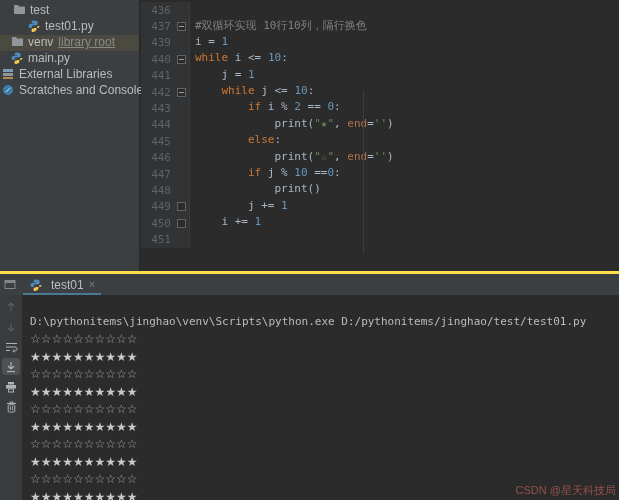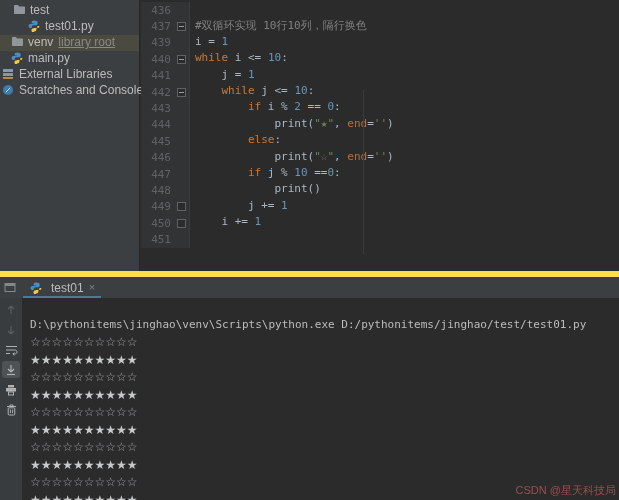--- a/index.html
+++ b/index.html
@@ -29,21 +29,21 @@
   .ed-row.current .ed-gutter,.ed-row.current .ed-fold{background:#3c3f41;color:#a4a3a3;}
   .tok-kw{color:#cc7832;}
   .tok-num{color:#6897bb;}
   .tok-str{color:#6a8759;}
   .tok-com{color:#808080;}
   .tok-arg{color:#af7144;}
   .tok-plain{color:#a9b7c6;}
   .indent-guide{position:absolute;left:222px;top:90px;width:1px;height:164px;background:#3a3d3f;}
 
   
-  .console{position:absolute;left:0;top:271px;width:619px;height:229px;background:#2b2b2b;border-top:6px solid #fde047;box-sizing:border-box;}
+  .console{position:absolute;left:0;top:271px;width:619px;height:229px;background:#2b2b2b;border-top:3px solid #fde047;box-sizing:border-box;}
   .tabbar{height:21px;background:#3c3f41;display:flex;align-items:stretch;position:relative;}
   .tabbar-icon{width:14px;margin-left:3px;align-self:center;display:flex;align-items:center;justify-content:center;color:#85888a;}
   .ctab{display:flex;align-items:center;gap:4px;padding:0 6px;margin-left:6px;position:relative;color:#bbbbbb;font-size:12px;}
   .ctab::after{content:"";position:absolute;left:0;right:0;bottom:0;height:2px;background:#4a7a96;}
   .tab-close{color:#7d8082;font-size:11px;margin-left:1px;line-height:1;}
   .cbody{display:flex;height:207px;}
   .ctoolbar{width:22px;flex:none;background:#393c3e;display:flex;flex-direction:column;align-items:center;padding-top:3px;gap:3px;box-sizing:border-box;}
   .tool-btn{width:18px;height:17px;display:flex;align-items:center;justify-content:center;border-radius:3px;color:#afb1b3;}
   .tool-btn.disabled{color:#5a5d5f;}
   .tool-btn.selected{background:#4e5254;}

